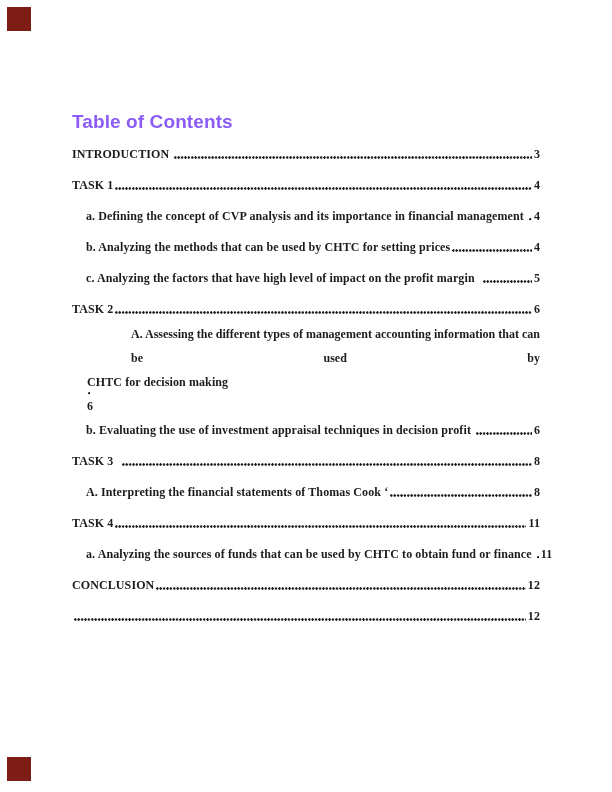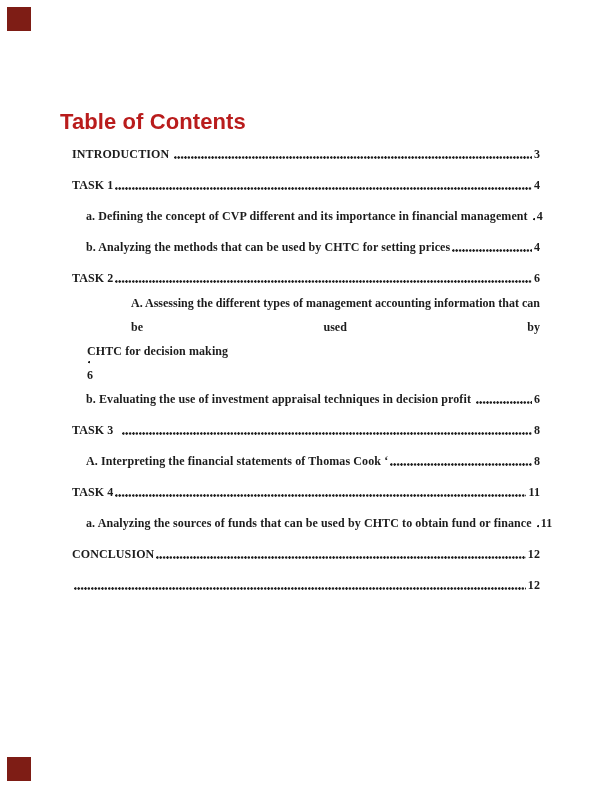--- a/index.html
+++ b/index.html
@@ -15,27 +15,27 @@
   .corner-marker {
     position: absolute;
     width: 24px;
     height: 24px;
     background: #7e1d15;
   }
   .corner-marker.top { left: 7px; top: 7px; }
   .corner-marker.bottom { left: 7px; top: 757px; }
   .doc-title {
     position: absolute;
-    left: 60px;
+    left: 72px;
     top: 112px;
     font-family: "Liberation Sans", sans-serif;
     font-weight: bold;
-    font-size: 22px;
+    font-size: 19px;
     line-height: 20px;
-    color: #b91c1c;
+    color: #8b5cf6;
     letter-spacing: 0.1px;
     white-space: pre;
   }
   .toc {
     position: absolute;
     left: 72px;
     right: 72px;
     top: 139px;
     font-size: 12px;
     line-height: 31px;
@@ -95,31 +95,36 @@
       <span class="pg">3</span>
     </div>
 
     <div class="row">
       <span class="lbl">TASK 1</span>
       <span class="lead"></span>
       <span class="pg">4</span>
     </div>
 
     <div class="row ind">
-      <span class="lbl">a. Defining the concept of CVP different and its importance in financial management </span>
+      <span class="lbl">a. Defining the concept of CVP analysis and its importance in financial management </span>
       <span class="lead"></span>
       <span class="pg">4</span>
     </div>
 
     <div class="row ind">
       <span class="lbl">b. Analyzing the methods that can be used by CHTC for setting prices</span>
       <span class="lead"></span>
       <span class="pg">4</span>
     </div>
 
+    <div class="row ind">
+      <span class="lbl">c. Analyzing the factors that have high level of impact on the profit margin  </span>
+      <span class="lead"></span>
+      <span class="pg">5</span>
+    </div>
 
     <div class="row">
       <span class="lbl">TASK 2</span>
       <span class="lead"></span>
       <span class="pg">6</span>
     </div>
 
     <div class="row-multi ind">
       <div class="jline">A.  Assessing the different types of management accounting information that can be used  by</div>
       <div class="row2">

